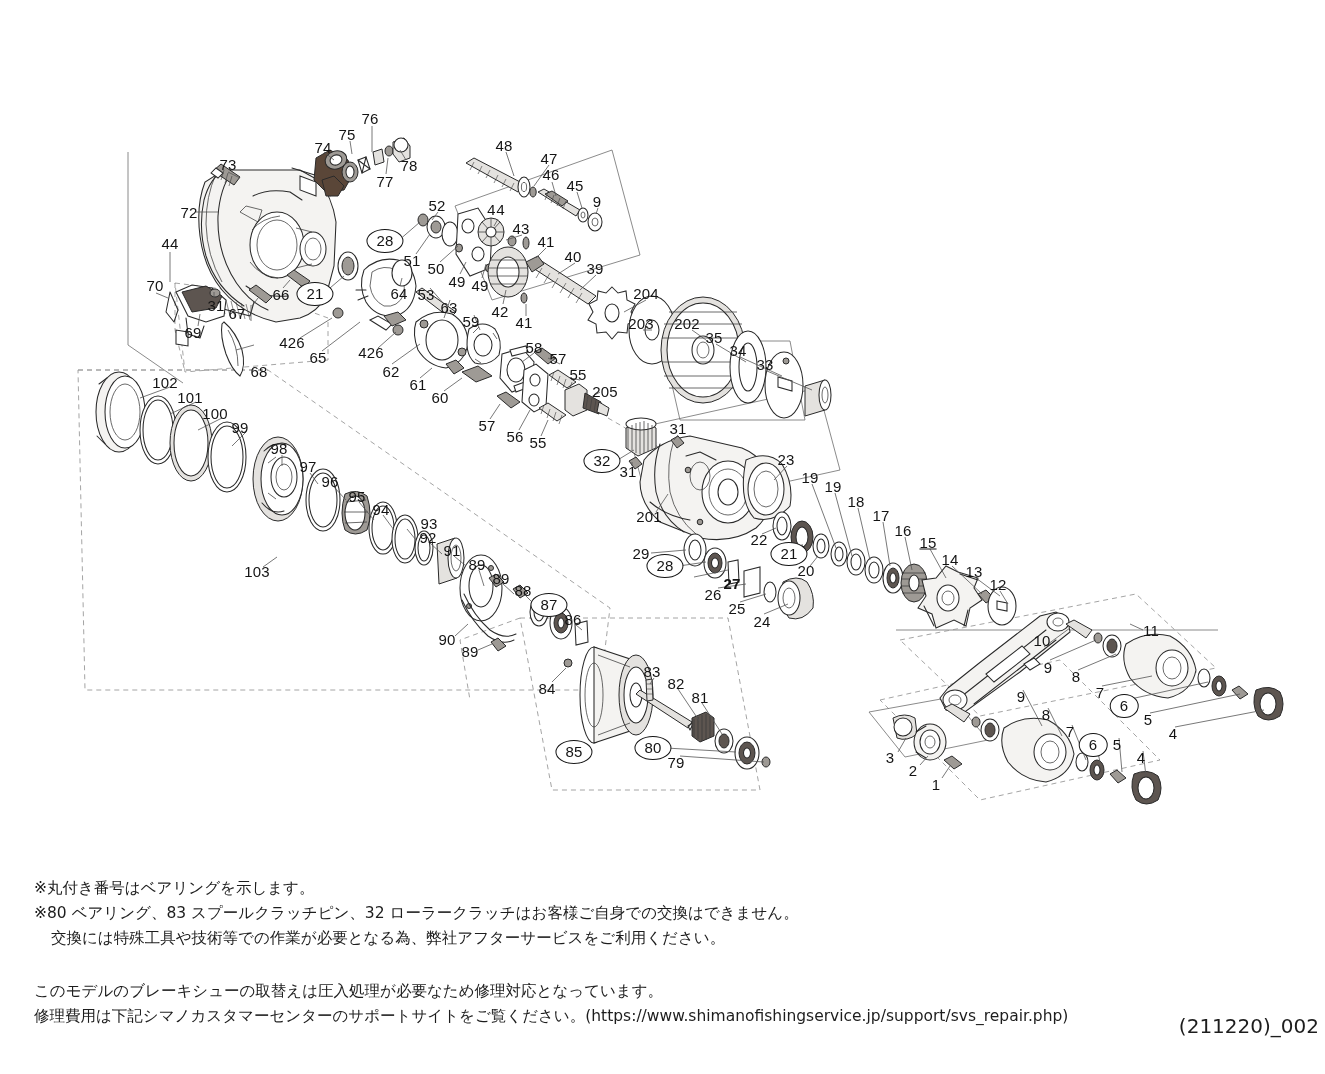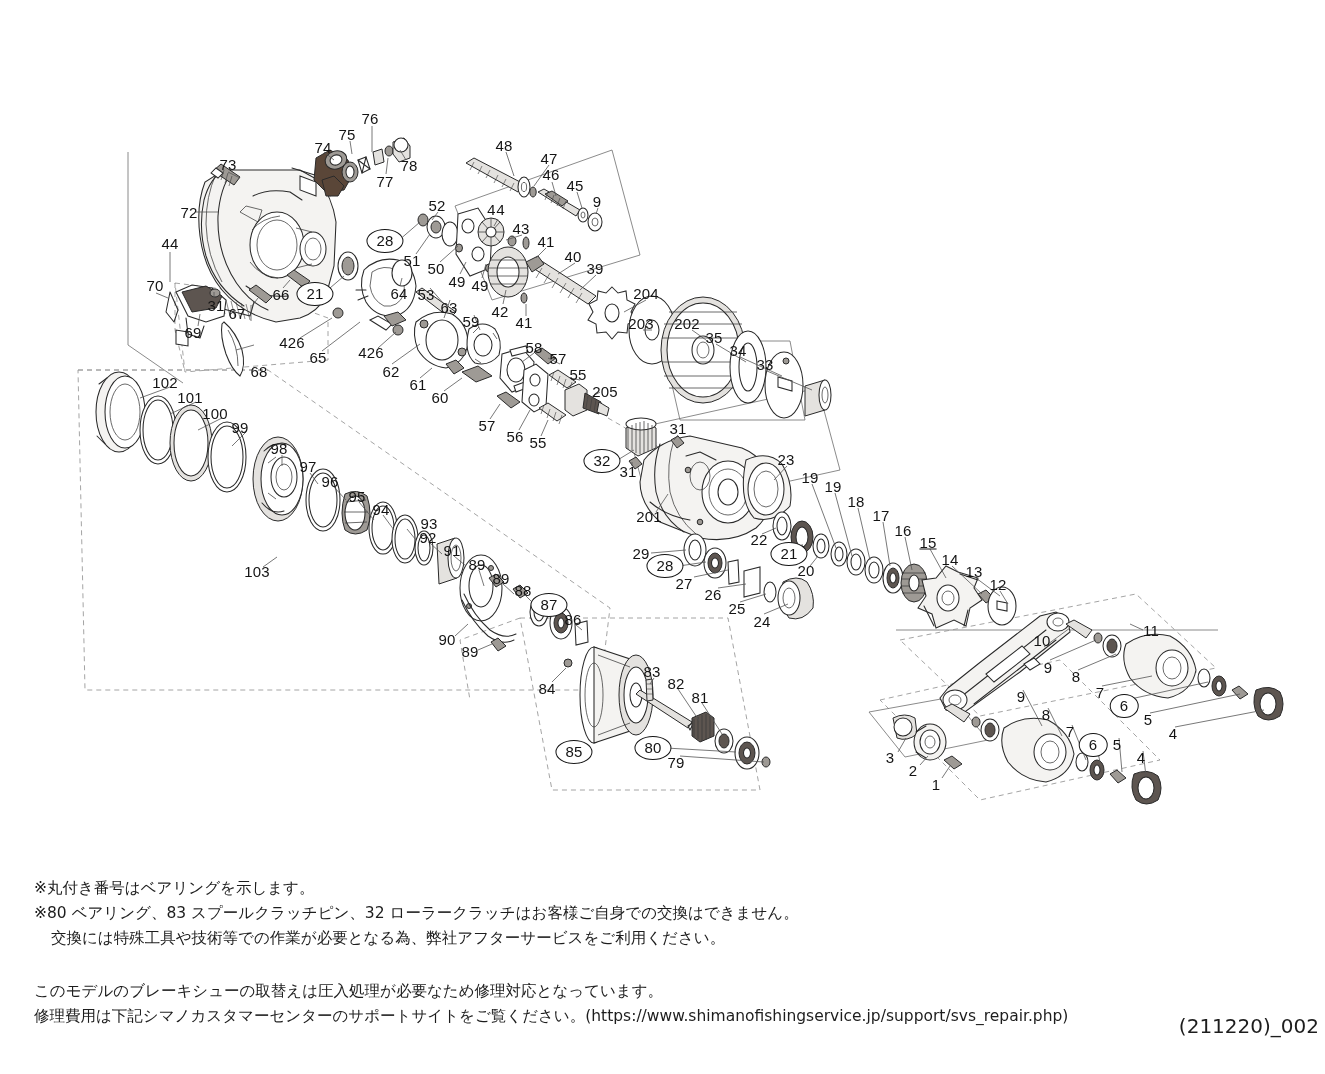--- a/index.html
+++ b/index.html
@@ -904,21 +904,21 @@
       <div class="lbl" style="left: 687px; top: 323px;">202</div>
       <div class="lbl" style="left: 714px; top: 337px;">35</div>
       <div class="lbl" style="left: 738px; top: 350px;">34</div>
       <div class="lbl" style="left: 765px; top: 364px;">33</div>
       <div class="lbl brg" style="left: 602px; top: 461px;">32</div>
       <div class="lbl" style="left: 678px; top: 428px;">31</div>
       <div class="lbl" style="left: 628px; top: 471px;">31</div>
       <div class="lbl" style="left: 649px; top: 516px;">201</div>
       <div class="lbl" style="left: 641px; top: 553px;">29</div>
       <div class="lbl brg" style="left: 665px; top: 566px;">28</div>
-      <div class="lbl" style="left: 684px; top: 583px;">27</div>
+      <div class="lbl" style="left: 732px; top: 583px; font-weight: bold;">27</div>
       <div class="lbl" style="left: 713px; top: 594px;">26</div>
       <div class="lbl" style="left: 737px; top: 608px;">25</div>
       <div class="lbl" style="left: 762px; top: 621px;">24</div>
       <div class="lbl" style="left: 759px; top: 539px;">22</div>
       <div class="lbl" style="left: 786px; top: 459px;">23</div>
       <div class="lbl brg" style="left: 789px; top: 554px;">21</div>
       <div class="lbl" style="left: 806px; top: 570px;">20</div>
       <div class="lbl" style="left: 810px; top: 477px;">19</div>
       <div class="lbl" style="left: 833px; top: 486px;">19</div>
       <div class="lbl" style="left: 856px; top: 501px;">18</div>

